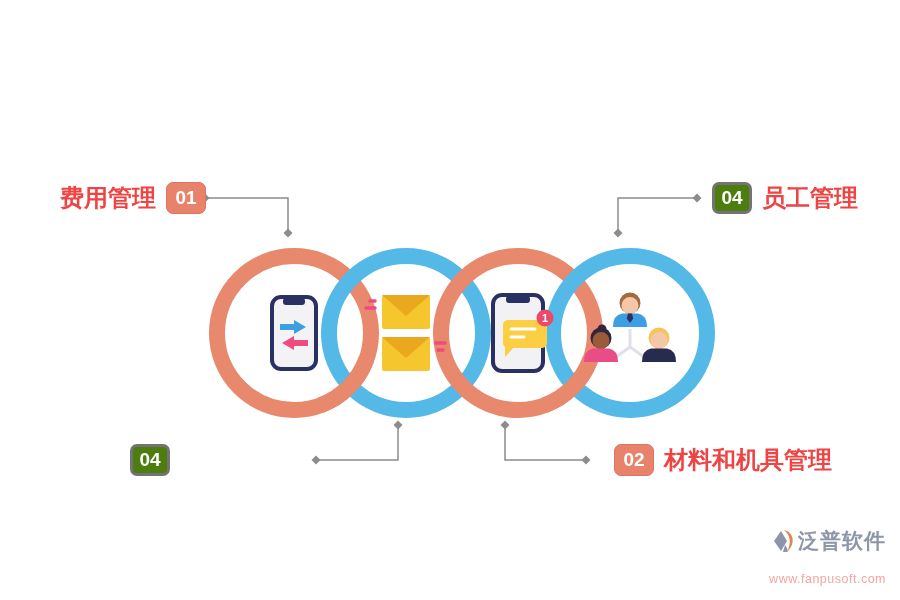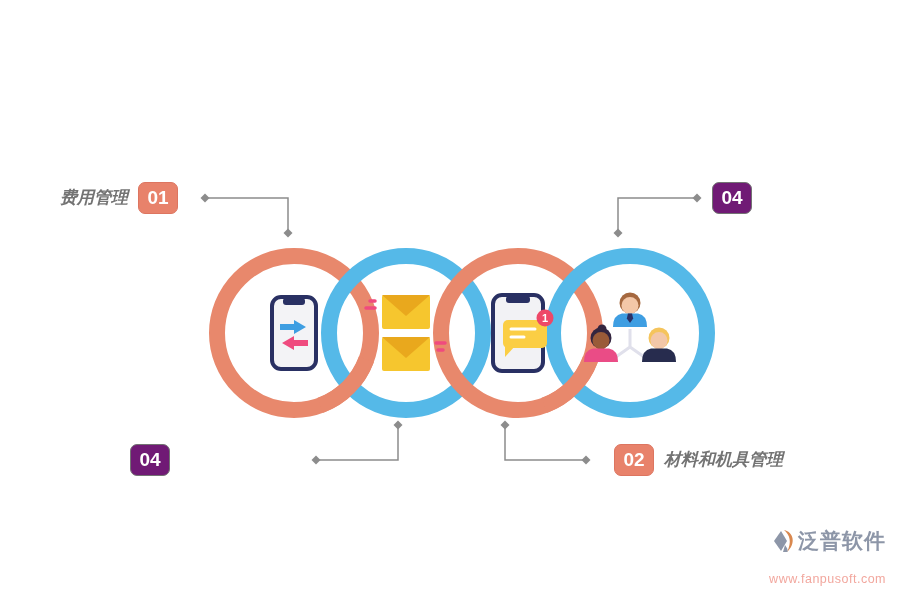--- a/index.html
+++ b/index.html
@@ -4,28 +4,28 @@
 <style>
   html,body{margin:0;padding:0;}
   body{
     width:900px;height:600px;position:relative;background:#ffffff;overflow:hidden;
     font-family:"Liberation Sans","DejaVu Sans",sans-serif;
   }
   .stage{position:absolute;inset:0;}
   svg.diagram{position:absolute;left:0;top:0;}
   .label-group{position:absolute;display:flex;align-items:center;gap:10px;}
   .label-text{
-    font-size:17px;font-weight:700;color:#737373;line-height:32px;white-space:nowrap;font-style:italic;
+    font-size:24px;font-weight:700;color:#ef4444;line-height:32px;white-space:nowrap;
   }
   .badge{
     width:40px;height:32px;border-radius:7px;display:flex;align-items:center;justify-content:center;
     color:#ffffff;font-size:19px;font-weight:700;box-sizing:border-box;
   }
   .badge.coral{background:#E8826B;border:1px solid #DD7560;}
-  .badge.blue{background:#701a75;border:1px solid #737373;}
+  .badge.blue{background:#4d7c0f;border:3px solid #737373;}
   .footer{position:absolute;right:14px;bottom:14px;text-align:right;}
   .brand-row{display:flex;align-items:center;justify-content:flex-end;gap:0;}
   .brand-name{font-size:21px;font-weight:700;color:#8D96A8;letter-spacing:1px;line-height:26px;}
   .brand-url{font-size:12.5px;color:#F2A79E;letter-spacing:0.5px;margin-top:17px;}
 </style>
 </head>
 <body>
 
 <div class="stage">
 
@@ -120,20 +120,21 @@
     </g>
   </svg>
 
   <div class="label-group" style="left:60px;top:182px;">
     <span class="label-text">费用管理</span>
     <span class="badge coral">01</span>
   </div>
 
   <div class="label-group" style="left:712px;top:182px;">
     <span class="badge blue">04</span>
+    <span class="label-text">员工管理</span>
   </div>
 
   <div class="label-group" style="left:130px;top:444px;">
     <span class="badge blue">04</span>
   </div>
 
   <div class="label-group" style="left:580px;top:444px;margin-left:34px;">
     <span class="badge coral">02</span>
     <span class="label-text">材料和机具管理</span>
   </div>

